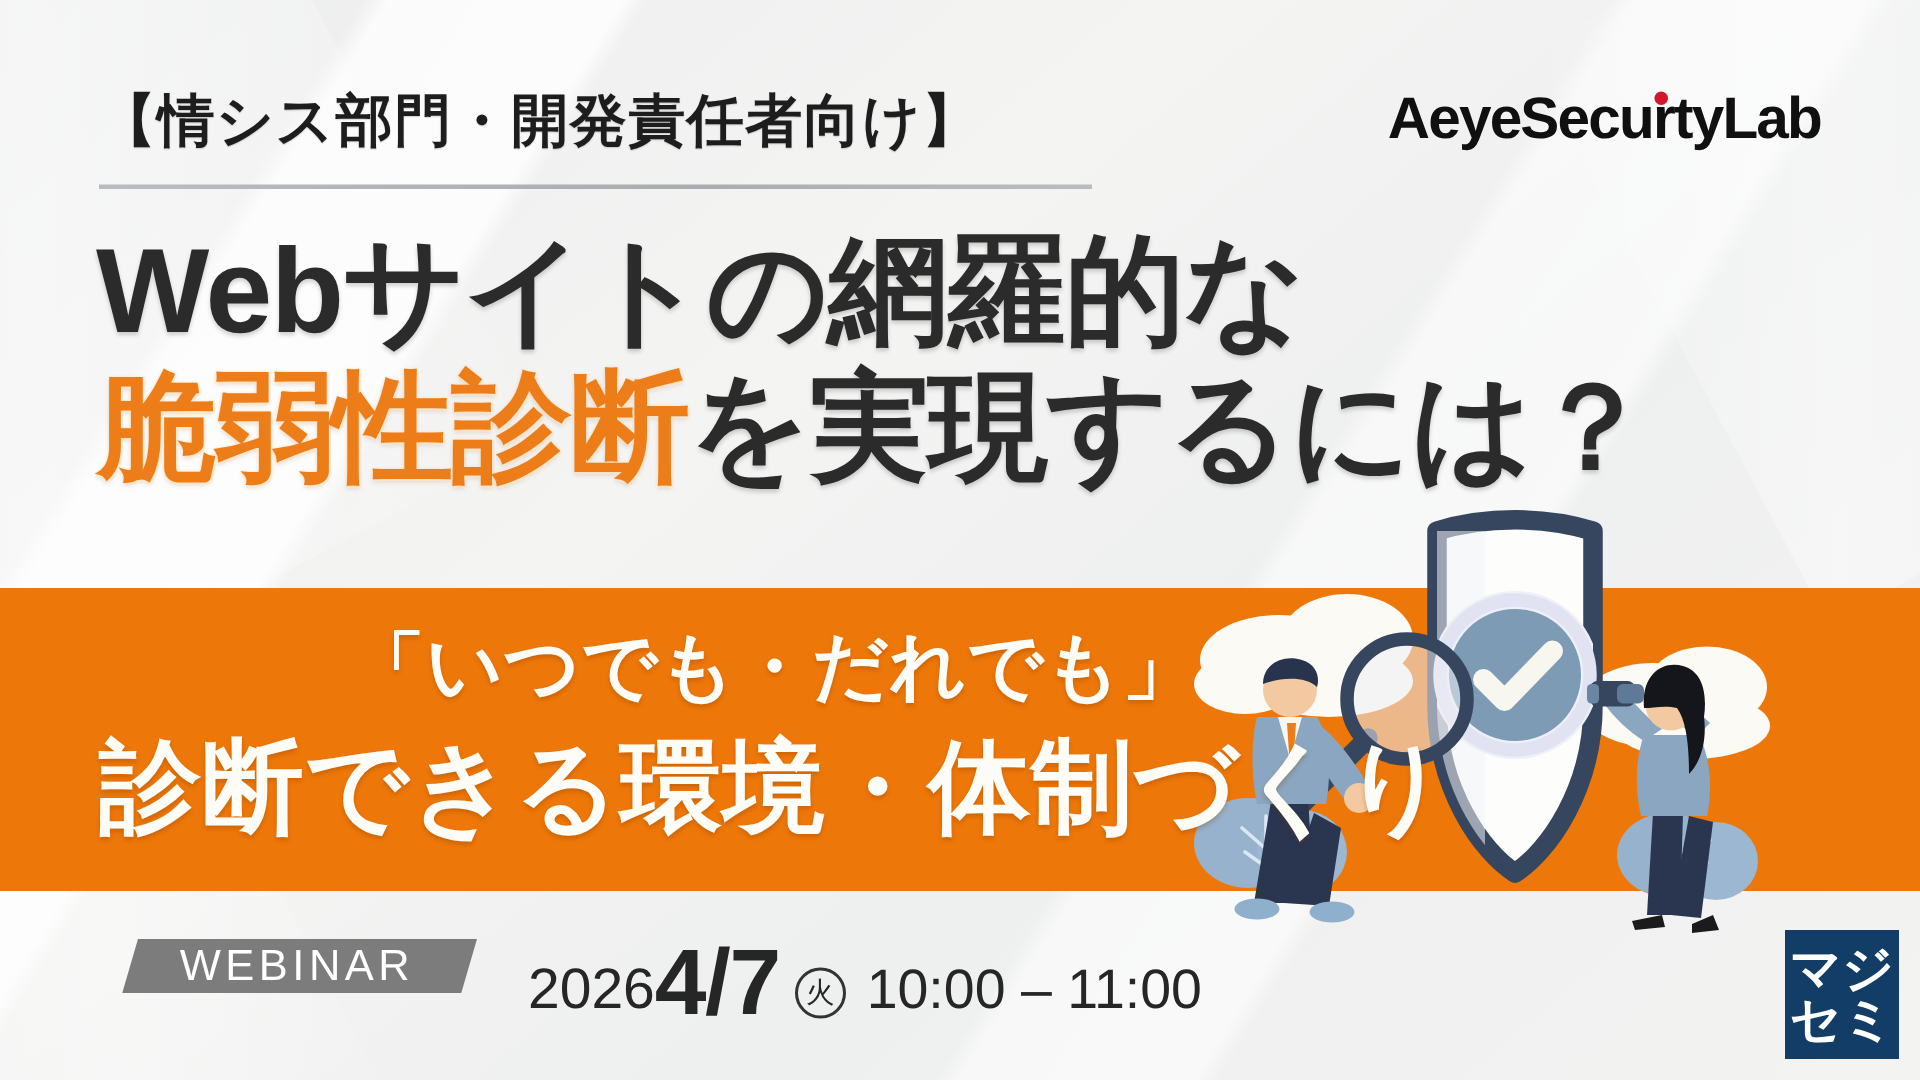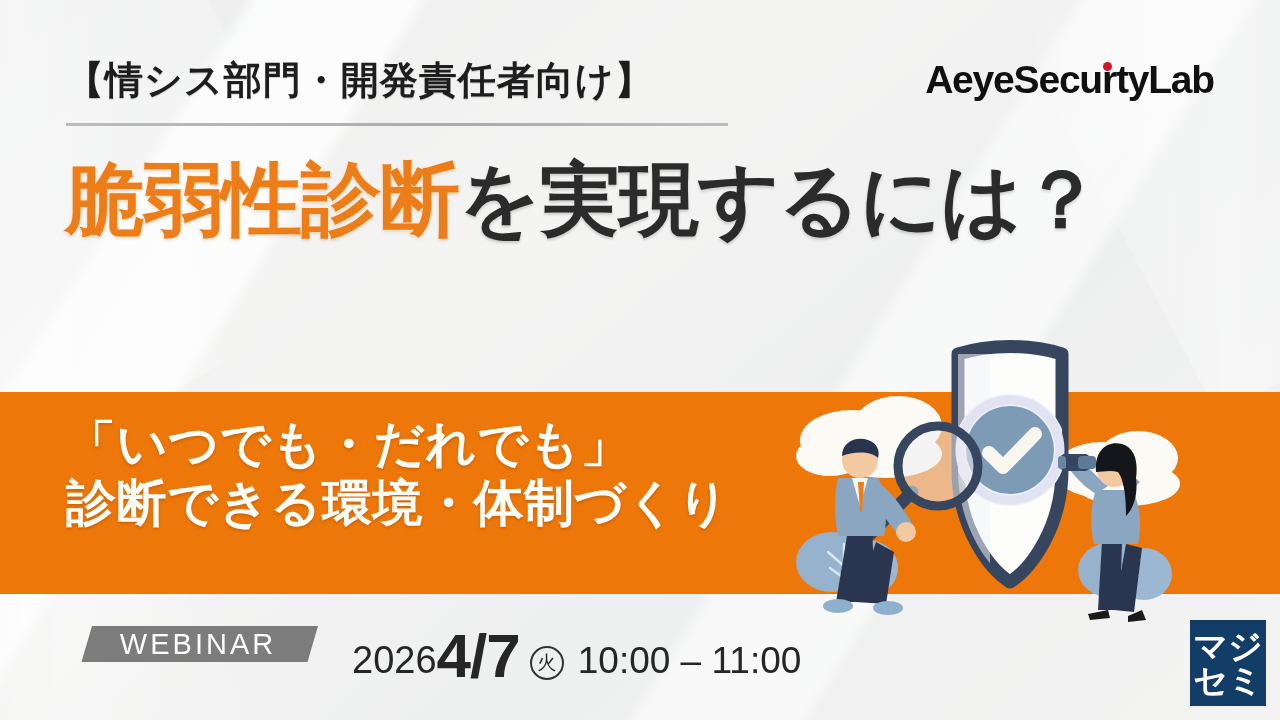--- a/index.html
+++ b/index.html
@@ -81,22 +81,22 @@
     background:#ee7709; z-index:4;
   }
   #band-text {
     position:absolute; left:66px; top:415px; z-index:7;
   }
   .band-line {
     white-space:nowrap; font-weight:bold; color:#fdfcf7;
     line-height:1.18; letter-spacing:0.5px;
     text-shadow:0 2px 3px rgba(120,55,0,.28);
   }
-  .band-1 { font-size:50px; }
-  .band-2 { font-size:50px; margin-top:0; }
+  .band-1 { font-size:50px;text-align:center; }
+  .band-2 { font-size:68px; margin-top:11px; }
 
   
   #illo { position:absolute; left:790px; top:330px; width:440px; height:300px; z-index:5; }
   #illo svg { display:block; }
 
   
   #footer { position:absolute; left:0; bottom:0; width:1280px; height:126px; z-index:8; }
 
   #webinar-badge {
     position:absolute; left:78px; top:32px;
@@ -141,20 +141,21 @@
   <div class="sheen sheen-a"></div>
   <div class="sheen sheen-b"></div>
   <div class="sheen sheen-c"></div>
 
   <div id="eyebrow">【情シス部門・開発責任者向け】</div>
   <div id="eyebrow-rule"></div>
 
   <div id="brand"><span>AeyeSecur</span><span class="dot"></span><span>ty</span><span>Lab</span></div>
 
   <div id="headline">
+    <div class="hl-line hl-1">Webサイトの網羅的な</div>
     <div class="hl-line hl-2"><span class="accent">脆弱性診断</span><span>を実現するには？</span></div>
   </div>
 
   <div id="band"></div>
   <div id="band-text">
     <div class="band-line band-1">「いつでも・だれでも」</div>
     <div class="band-line band-2">診断できる環境・体制づくり</div>
   </div>
 
   <div id="illo">

